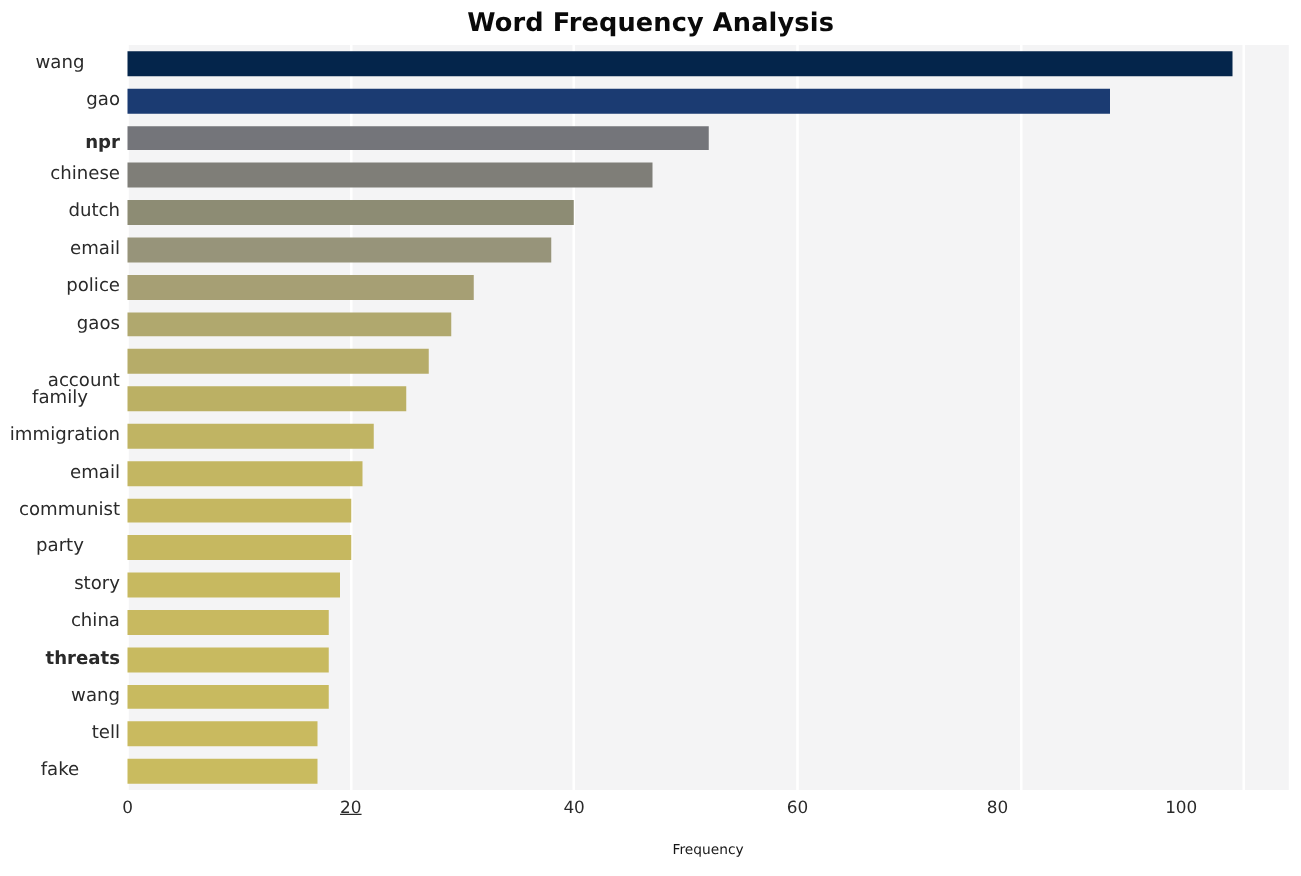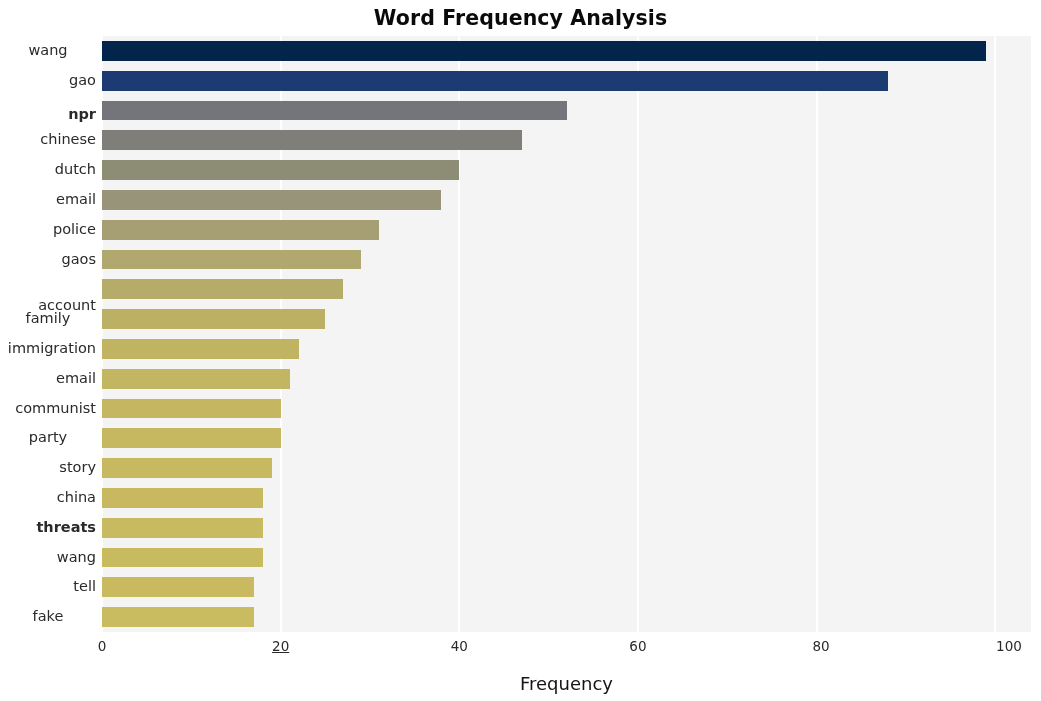--- a/index.html
+++ b/index.html
@@ -106,21 +106,21 @@
     color: #2a2a2a;
     white-space: nowrap;
   }
 
   #xaxis-title {
     position: absolute;
     left: 102px;
     top: 673px;
     width: 929px;
     text-align: center;
-    font-size: 18px;
+    font-size: 11px;
     color: #151515;
   }
 </style>
 </head>
 <body>
 
 <div id="figure">
 
   <div id="chart-title">Word Frequency Analysis</div>
 
@@ -218,19 +218,19 @@
       <div class="ytick" style="top: 513.5px;">wang</div>
       <div class="ytick" style="top: 543.3px;">tell</div>
       <div class="ytick" style="top: 573.1px; text-align: center;">fake</div>
     </div>
 
   <div id="xlabels-layer">
       <div class="xtick" style="left: 102px;">0</div>
       <div class="xtick" style="left: 280.654px; text-decoration: underline;">20</div>
       <div class="xtick" style="left: 459.308px;">40</div>
       <div class="xtick" style="left: 637.962px;">60</div>
-      <div class="xtick" style="left: 821px;">80</div>
-      <div class="xtick" style="left: 1009px;">100</div>
+      <div class="xtick" style="left: 798px;">80</div>
+      <div class="xtick" style="left: 945px;">100</div>
     </div>
 
   <div id="xaxis-title">Frequency</div>
 
 </div>
 
 </body></html>

